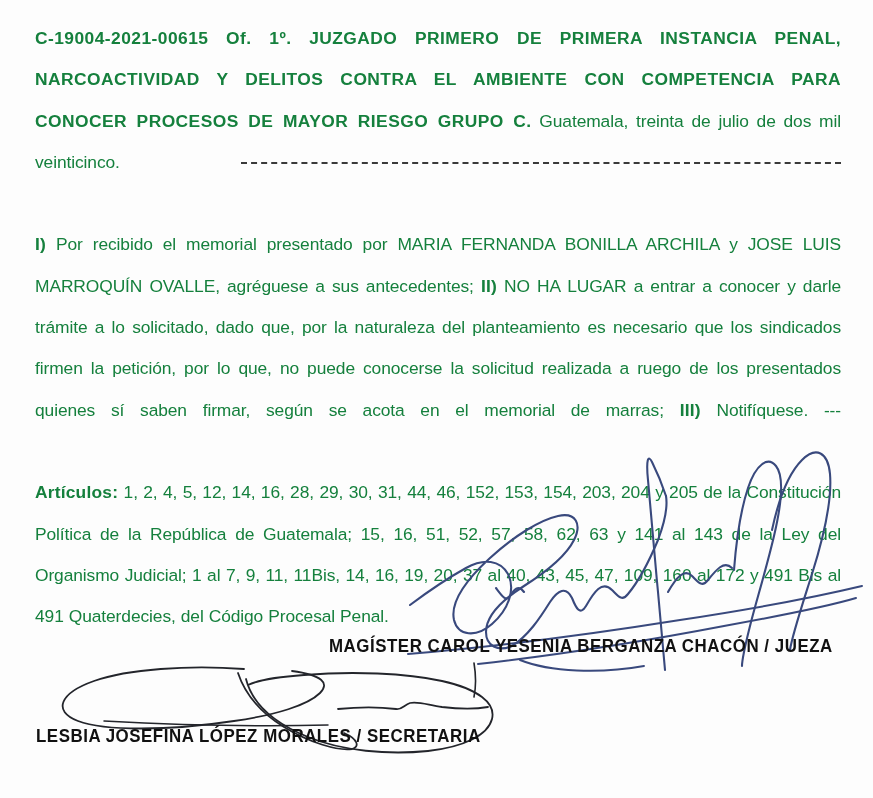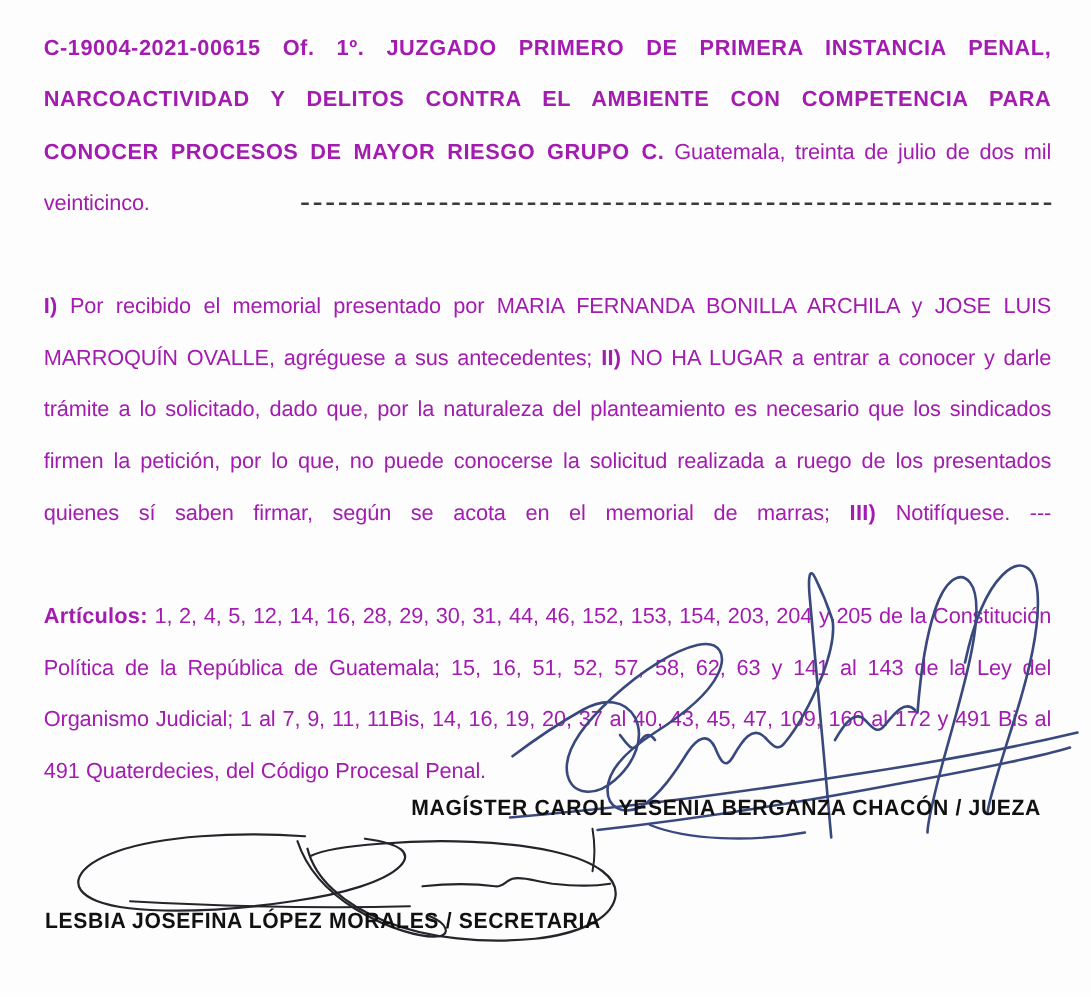--- a/index.html
+++ b/index.html
@@ -19,21 +19,21 @@
   
   .doc-body {
     position: absolute;
     left: 35px;
     top: 18px;
     width: 806px;
     z-index: 3;
   }
   .para {
     margin: 0;
-    color: #a21caf;
+    color: #15803d;
     font-size: 17.4px;
     line-height: 41.3px;
     text-align: justify;
     text-justify: inter-word;
     letter-spacing: -0.1px;
     word-spacing: 0.3px;
   }
   .para.head-para {
     text-align: justify;
   }

